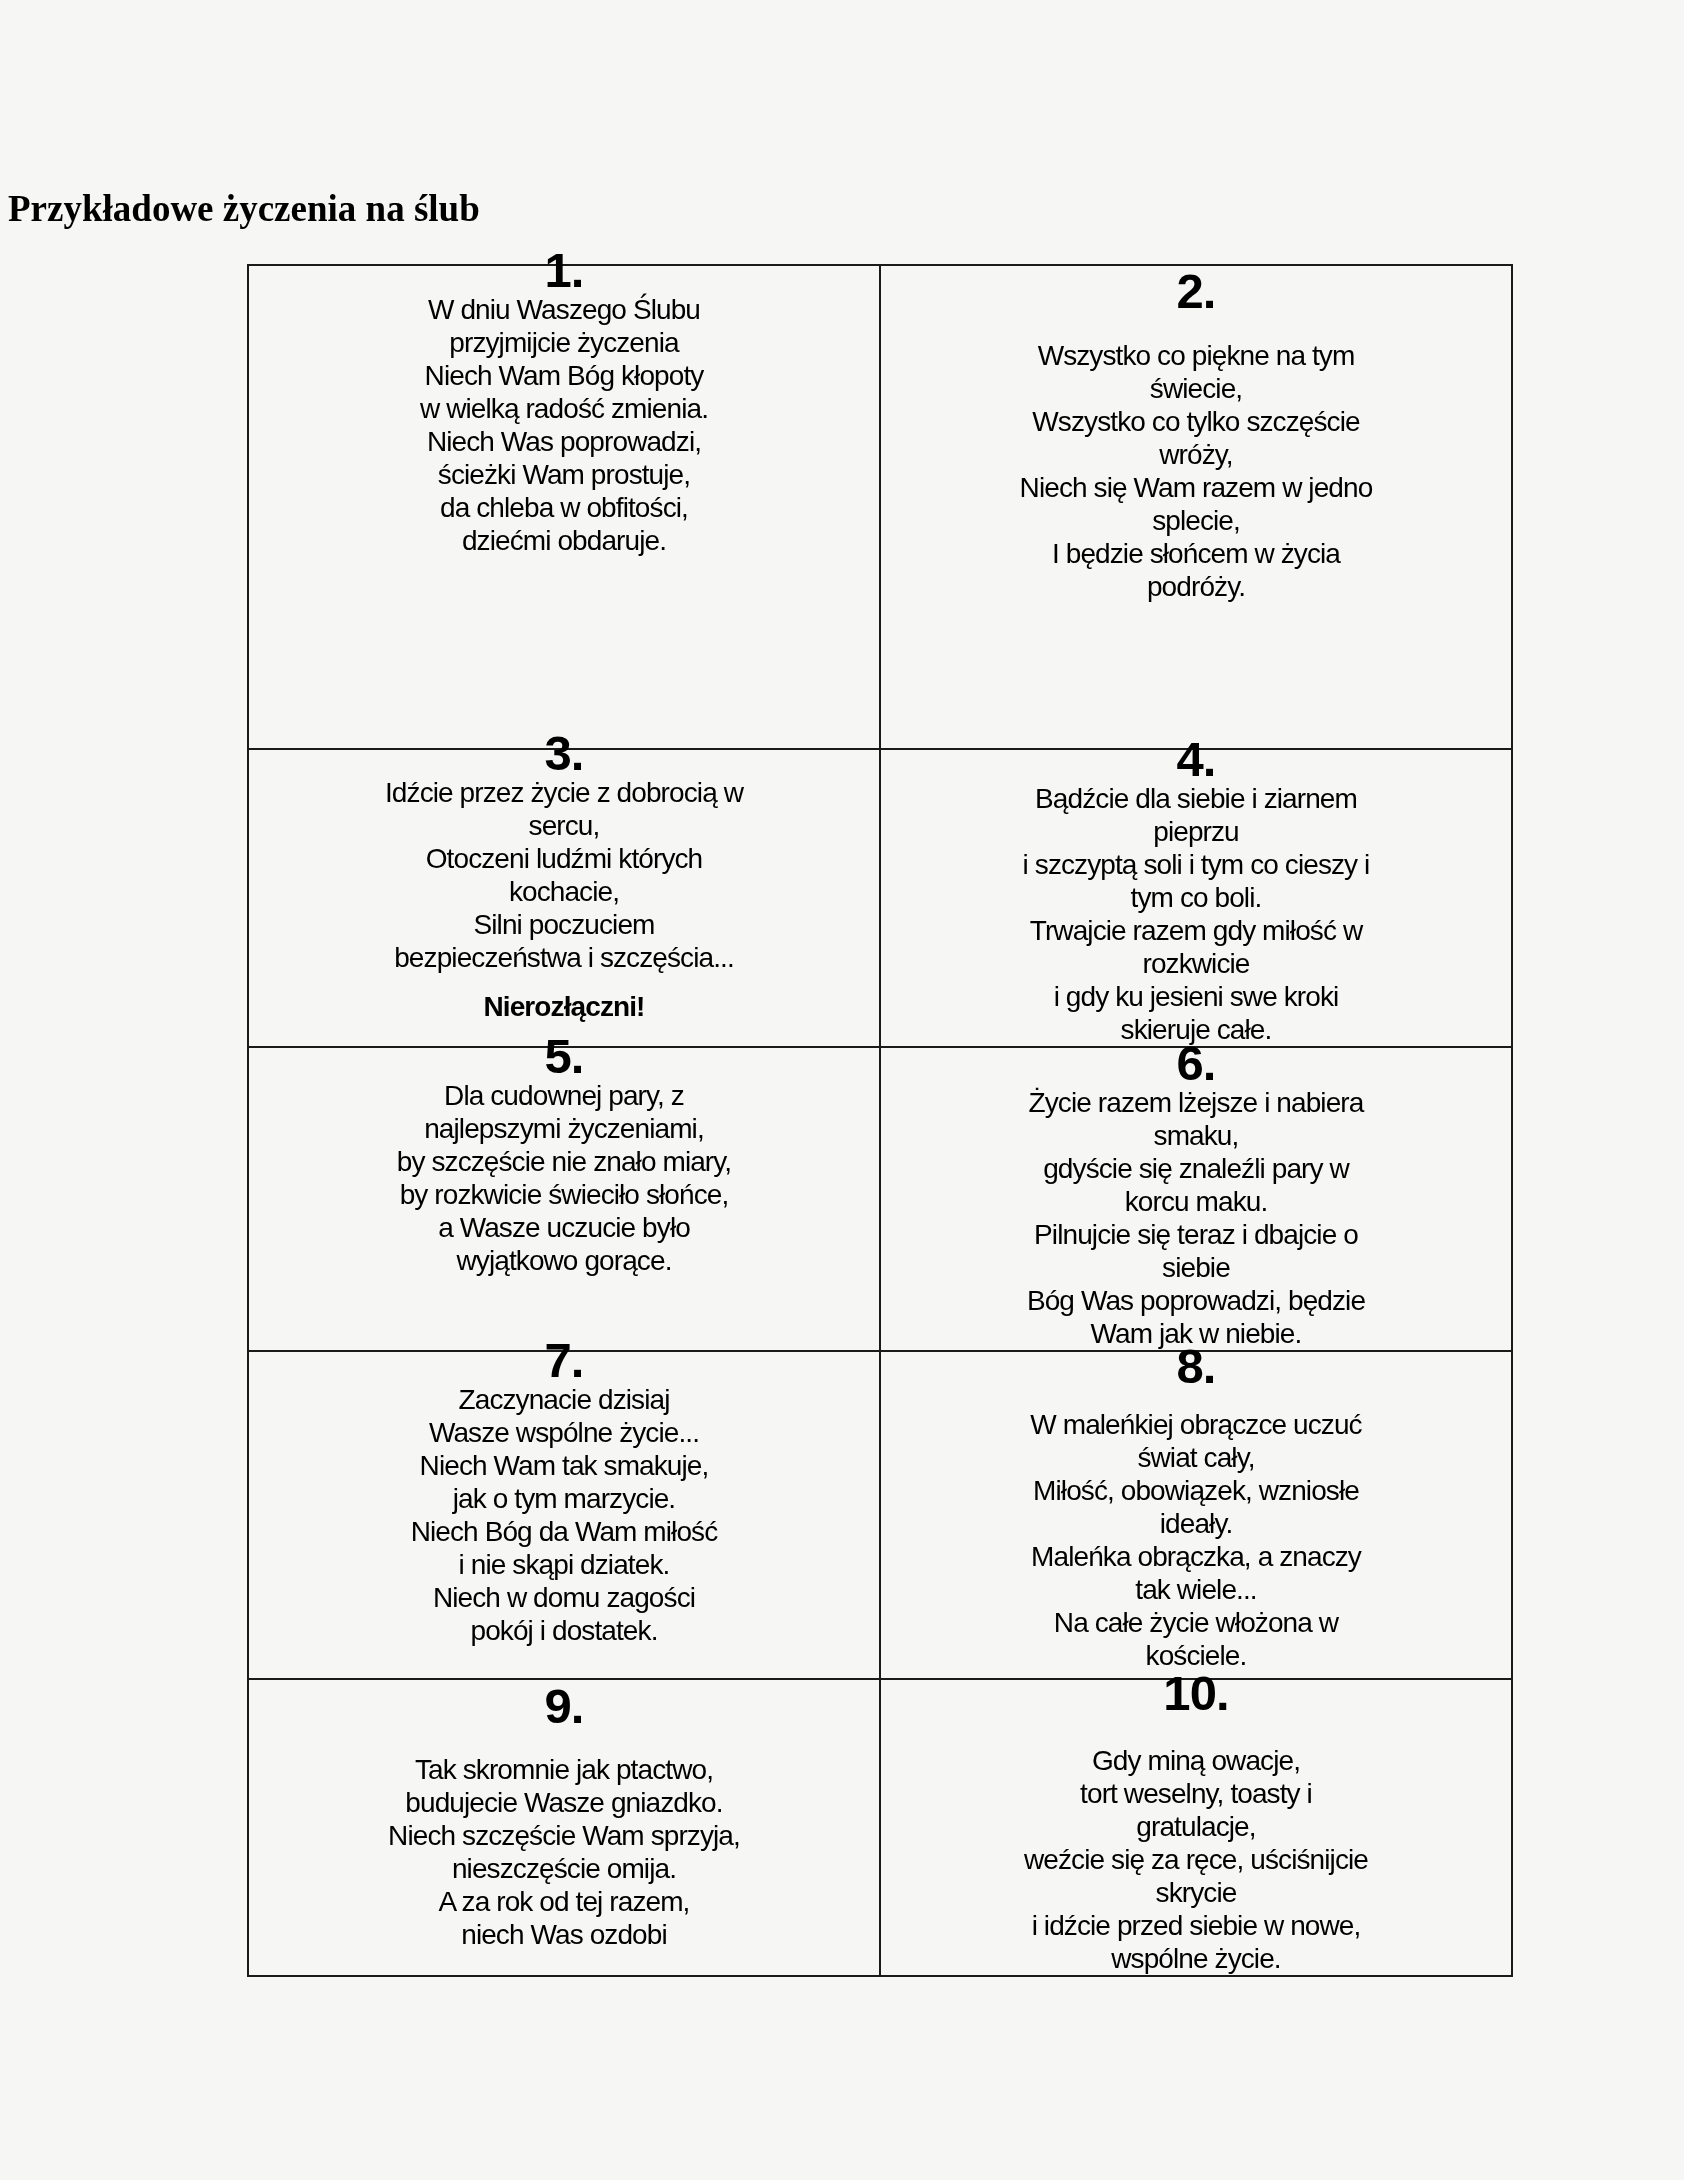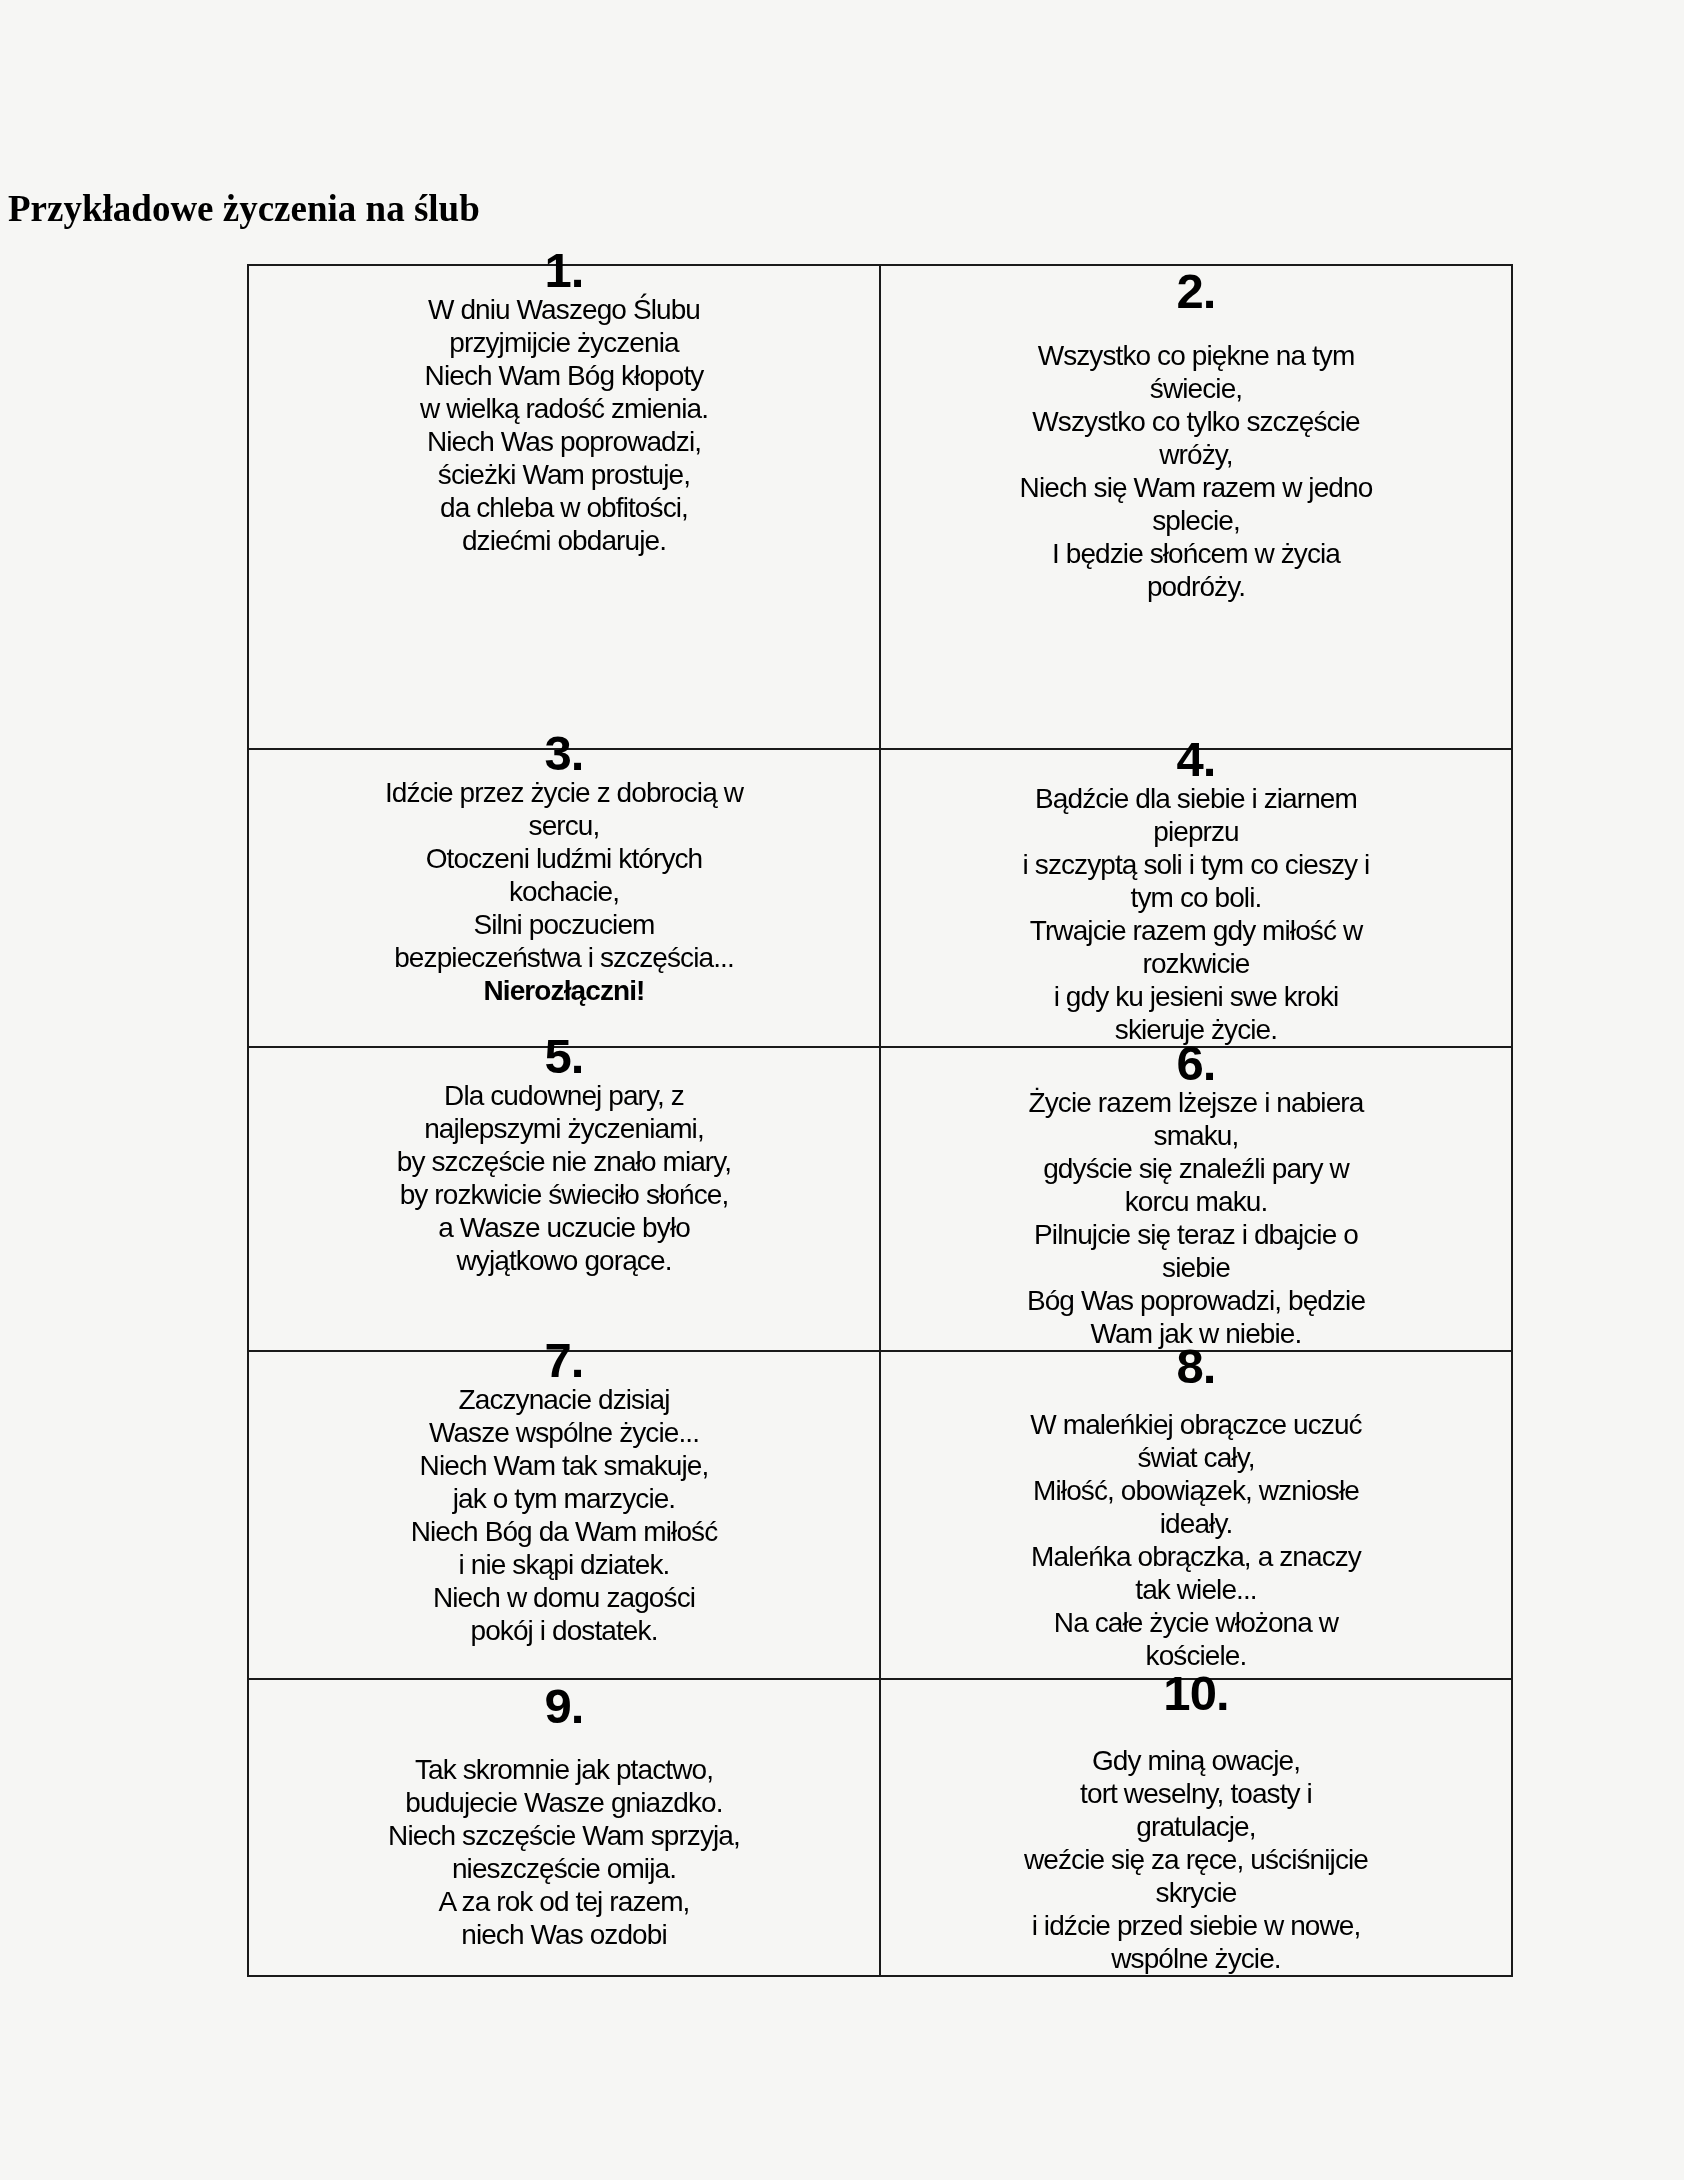--- a/index.html
+++ b/index.html
@@ -61,21 +61,21 @@
   .n8  { margin-top: -8.5px; margin-bottom: 19px; }
   .n9  { margin-top: 3.4px;   margin-bottom: 24px; }
   .n10 { margin-top: -10.2px; margin-bottom: 28px; }
   .text {
     font-size: 28px;
     line-height: 33px;
     letter-spacing: -0.9px;
     white-space: pre-line;
     color: var(--text-color, #000);
   }
-  .text.bold { font-weight: bold; }
+  .text.bold { font-weight: bold; margin-top: 16px; }
 </style>
 </head>
 <body>
 
 <div class="page">
 
   <div class="page-title">Przykładowe życzenia na ślub</div>
 
   <table class="wishes">
     <tbody>
@@ -116,21 +116,21 @@
         </td>
         <td>
           <div class="num n4">4.</div>
           <div class="text">Bądźcie dla siebie i ziarnem
 pieprzu
 i szczyptą soli i tym co cieszy i
 tym co boli.
 Trwajcie razem gdy miłość w
 rozkwicie
 i gdy ku jesieni swe kroki
-skieruje życie.</div>
+skieruje całe.</div>
         </td>
       </tr>
       <tr class="r3">
         <td>
           <div class="num n5">5.</div>
           <div class="text">Dla cudownej pary, z
 najlepszymi życzeniami,
 by szczęście nie znało miary,
 by rozkwicie świeciło słońce,
 a Wasze uczucie było

